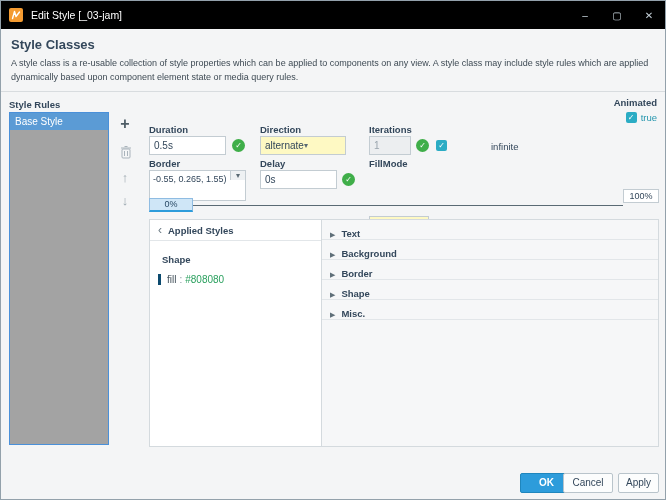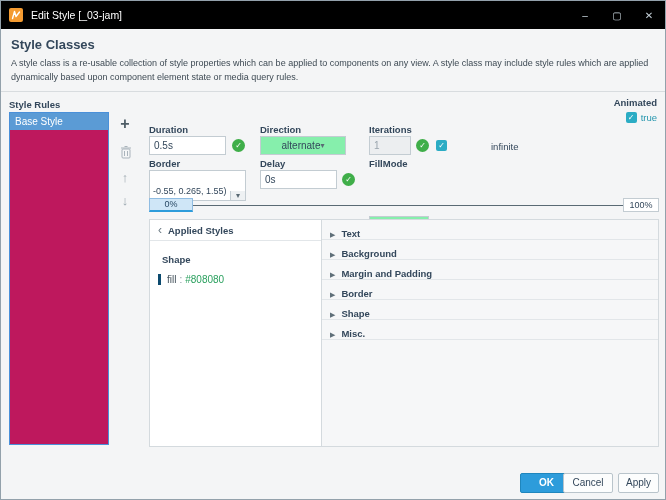--- a/index.html
+++ b/index.html
@@ -14,46 +14,46 @@
   .app-icon{width:14px;height:14px;display:inline-flex;}
   .win-title{color:#ffffff;font-size:10.5px;margin-left:8px;}
   .win-controls{position:absolute;right:0;top:0;height:28px;display:flex;}
   .win-btn{width:32px;height:28px;display:flex;align-items:center;justify-content:center;color:#c6d2da;font-size:10px;cursor:pointer;}
   
   .page-title{position:absolute;left:10px;top:36px;font-size:13px;font-weight:bold;color:#33475b;}
   .desc{position:absolute;left:10px;top:56px;width:650px;font-size:9px;line-height:1.55;color:#3e4a54;}
   .hr{position:absolute;left:0;right:0;top:90px;border-top:1px solid #d8dcdf;height:0;}
   
   .rules-label{position:absolute;left:8px;top:98px;font-size:9.5px;font-weight:bold;}
-  .rules-list{position:absolute;left:8px;top:111px;width:100px;height:333px;background:#be185d;border:1px solid #4a90d9;}
+  .rules-list{position:absolute;left:8px;top:111px;width:100px;height:333px;background:#a3a3a3;border:1px solid #4a90d9;}
   .rule-item{height:17px;line-height:17px;font-size:10px;padding-left:5px;background:#5b9bd5;color:#fff;cursor:pointer;}
   .tool-btn{position:absolute;width:18px;height:18px;display:flex;align-items:center;justify-content:center;cursor:pointer;}
   .t-add{left:115px;top:114px;font-size:16px;font-weight:bold;color:#4e5d66;}
   .t-trash{left:116px;top:142px;}
   .t-up{left:115px;top:167px;font-size:13px;font-weight:bold;color:#9aa6ae;}
   .t-down{left:115px;top:190px;font-size:13px;font-weight:bold;color:#9aa6ae;}
   
   .animated-label{position:absolute;right:8px;top:96px;font-size:9.5px;font-weight:bold;}
   .animated-row{position:absolute;right:8px;top:111px;display:flex;align-items:center;gap:4px;}
   .cbx{width:11px;height:11px;border-radius:2px;background:#2bacc4;color:#fff;font-size:8px;line-height:11px;text-align:center;cursor:pointer;}
   .animated-value{font-size:9.5px;color:#2596ad;}
   
   .flabel{position:absolute;font-size:9.5px;font-weight:bold;color:#33475b;}
   .tinput{position:absolute;height:19px;background:#fff;border:1px solid #c3ccd2;font-size:10px;padding:0 4px;color:#33475b;font-family:"Liberation Sans",sans-serif;}
   .tinput:disabled{background:#eceef0;color:#9aa5ad;}
   .vcheck{position:absolute;width:13px;height:13px;border-radius:50%;background:#3fae49;color:#fff;font-size:8px;line-height:13px;text-align:center;}
-  .fselect{position:absolute;height:19px;background:#86efac;border:1px solid #c3ccd2;font-size:10px;display:flex;align-items:center;justify-content:center;padding:0 4px;cursor:pointer;}
+  .fselect{position:absolute;height:19px;background:#fef9c3;border:1px solid #c3ccd2;font-size:10px;display:flex;align-items:center;justify-content:flex-start;padding:0 4px;cursor:pointer;}
   .caret{color:#5a6a74;font-size:8px;}
-  .combo{position:absolute;height:31px;background:#fff;border:1px solid #c3ccd2;display:flex;align-items:flex-end;}
+  .combo{position:absolute;height:31px;background:#fff;border:1px solid #c3ccd2;display:flex;align-items:flex-start;}
   .combo-text{flex:1;font-size:9px;line-height:17px;padding:0 3px;overflow:hidden;white-space:nowrap;color:#33475b;}
   .combo-btn{width:15px;background:#eef1f3;border-left:1px solid #c3ccd2;display:flex;align-items:center;justify-content:center;cursor:pointer;}
   
   .chip0{position:absolute;left:148px;top:197px;width:44px;height:14px;background:#cfe6f7;border:1px solid #8fbce2;border-bottom:2px solid #2d9cdb;font-size:9px;line-height:10px;text-align:center;color:#2a4a66;cursor:pointer;}
   .track{position:absolute;left:192px;top:204px;width:430px;border-top:1px solid #5a6a74;height:0;cursor:pointer;}
-  .chip100{position:absolute;left:622px;top:197px;width:36px;height:14px;background:#fff;border:1px solid #c3ccd2;font-size:9px;line-height:12px;text-align:center;cursor:pointer;}
+  .chip100{position:absolute;left:622px;top:188px;width:36px;height:14px;background:#fff;border:1px solid #c3ccd2;font-size:9px;line-height:12px;text-align:center;cursor:pointer;}
   
   .panes{position:absolute;left:148px;top:218px;width:510px;height:228px;border:1px solid #d4dade;background:#fff;}
   .left-pane{position:absolute;left:0;top:0;bottom:0;width:172px;border-right:1px solid #d4dade;background:#fff;}
   .lp-header{height:21px;border-bottom:1px solid #e2e6e9;display:flex;align-items:center;gap:6px;padding-left:8px;}
   .back-chev{color:#6b7a84;font-size:12px;line-height:12px;cursor:pointer;}
   .lp-title{font-size:9.5px;font-weight:bold;}
   .group-label{margin:13px 0 0 12px;font-size:9.5px;font-weight:bold;}
   .prop-row{margin:9px 0 0 8px;padding-left:6px;border-left:3px solid #0c4a6e;font-size:10px;}
   .prop-name{color:#44525c;}
   .prop-sep{color:#8a98a2;margin:0 3px;}
@@ -172,24 +172,20 @@
       <div class="cat-row">
         <span class="tri">▶</span>
         <span class="cat-label">Text</span>
       </div>
       <div class="cat-row">
         <span class="tri">▶</span>
         <span class="cat-label">Background</span>
       </div>
       <div class="cat-row">
         <span class="tri">▶</span>
-        <span class="cat-label">Margin and Padding</span>
-      </div>
-      <div class="cat-row">
-        <span class="tri">▶</span>
         <span class="cat-label">Border</span>
       </div>
       <div class="cat-row">
         <span class="tri">▶</span>
         <span class="cat-label">Shape</span>
       </div>
       <div class="cat-row">
         <span class="tri">▶</span>
         <span class="cat-label">Misc.</span>
       </div>

